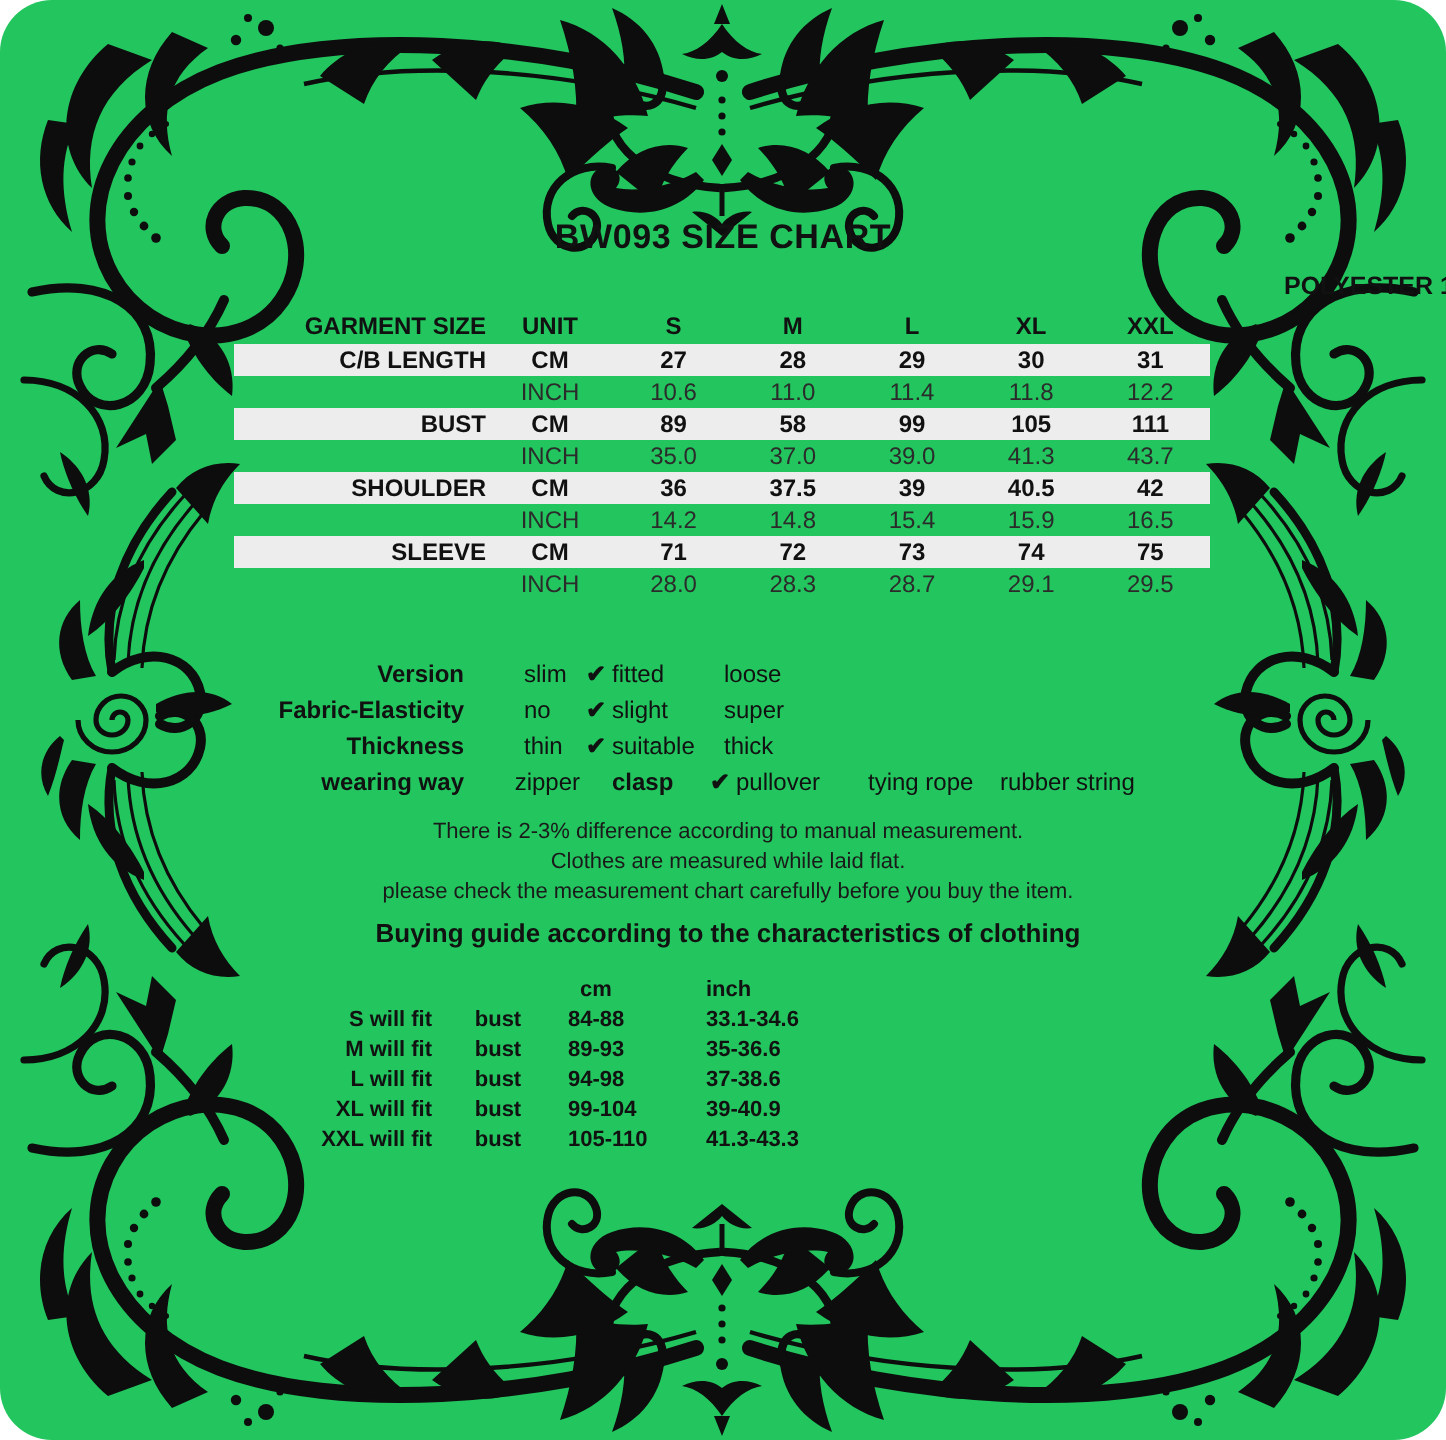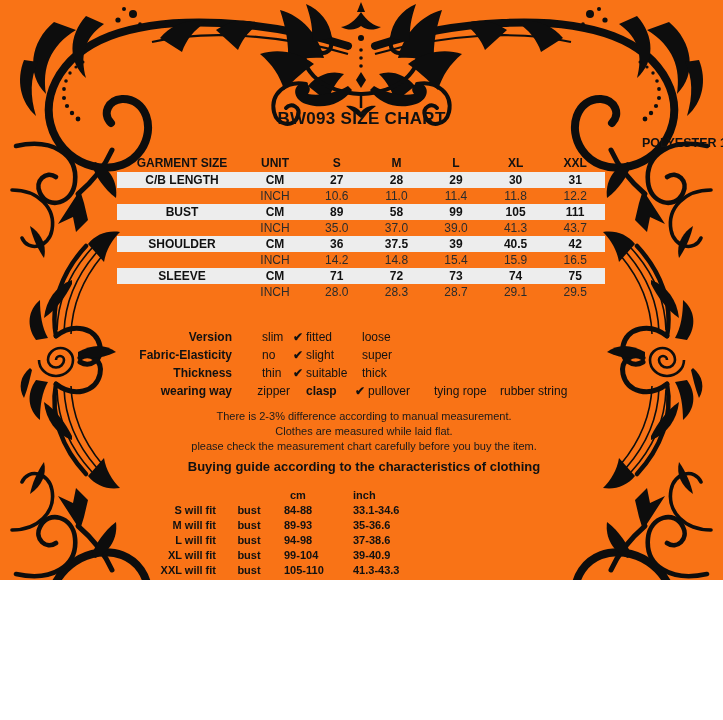--- a/index.html
+++ b/index.html
@@ -1,36 +1,36 @@
 <!DOCTYPE html>
 <html><head>
 <meta charset="utf-8">
 <style>
   html,body{margin:0;padding:0;background:#fff;}
   .stage{
-    position:relative;width:723px;height:580px;background:#f97316;
-    font-family:"Liberation Sans", sans-serif;color:#111;overflow:hidden;
+    position:relative;width:723px;height:720px;background:#22c55e;
+    font-family:"Liberation Sans", sans-serif;color:#111;overflow:hidden;border-radius:26px;
   }
   .border-svg{position:absolute;left:0;top:0;width:723px;height:720px;}
   .content{position:absolute;left:0;top:0;width:723px;height:720px;}
 
   .title{position:absolute;top:109px;left:0;width:723px;text-align:center;
          font-size:17px;font-weight:bold;letter-spacing:.3px;}
   .subtitle{position:absolute;top:136px;left:0;width:723px;text-align:right;
          font-size:12.5px;font-weight:bold;padding-left:29px;}
 
   
   .size-table{position:absolute;left:117px;top:155px;width:488px;font-size:12px;}
   .st-row{display:grid;grid-template-columns:126px 64px repeat(5,1fr);height:16px;
           line-height:16px;align-items:center;}
   .st-row.header{height:17px;line-height:17px;font-weight:bold;}
   .st-row.cm{background:#ededed;font-weight:bold;}
   .st-row.inch{color:#2b2b2b;}
   .st-c{text-align:center;white-space:nowrap;}
-  .st-c.lab{text-align:center;padding-left:4px;font-weight:bold;}
+  .st-c.lab{text-align:right;padding-left:4px;font-weight:bold;}
 
   
   .chars{position:absolute;left:120px;top:328px;font-size:12px;}
   .crow{display:flex;height:18px;line-height:18px;align-items:center;}
   .clab{width:112px;text-align:right;font-weight:bold;white-space:nowrap;}
   .copt{display:inline-flex;white-space:nowrap;}
   .chk{width:16px;text-align:center;font-style:normal;font-weight:bold;font-size:12px;}
   .w58{width:58px;gap:14px;} .w62{width:62px;font-weight:bold;} .w66{width:66px;} .w72{width:72px;}
   .w80{width:80px;flex-direction:column;} .w82{width:82px;} .w110{width:110px;flex-direction:column;}
 

